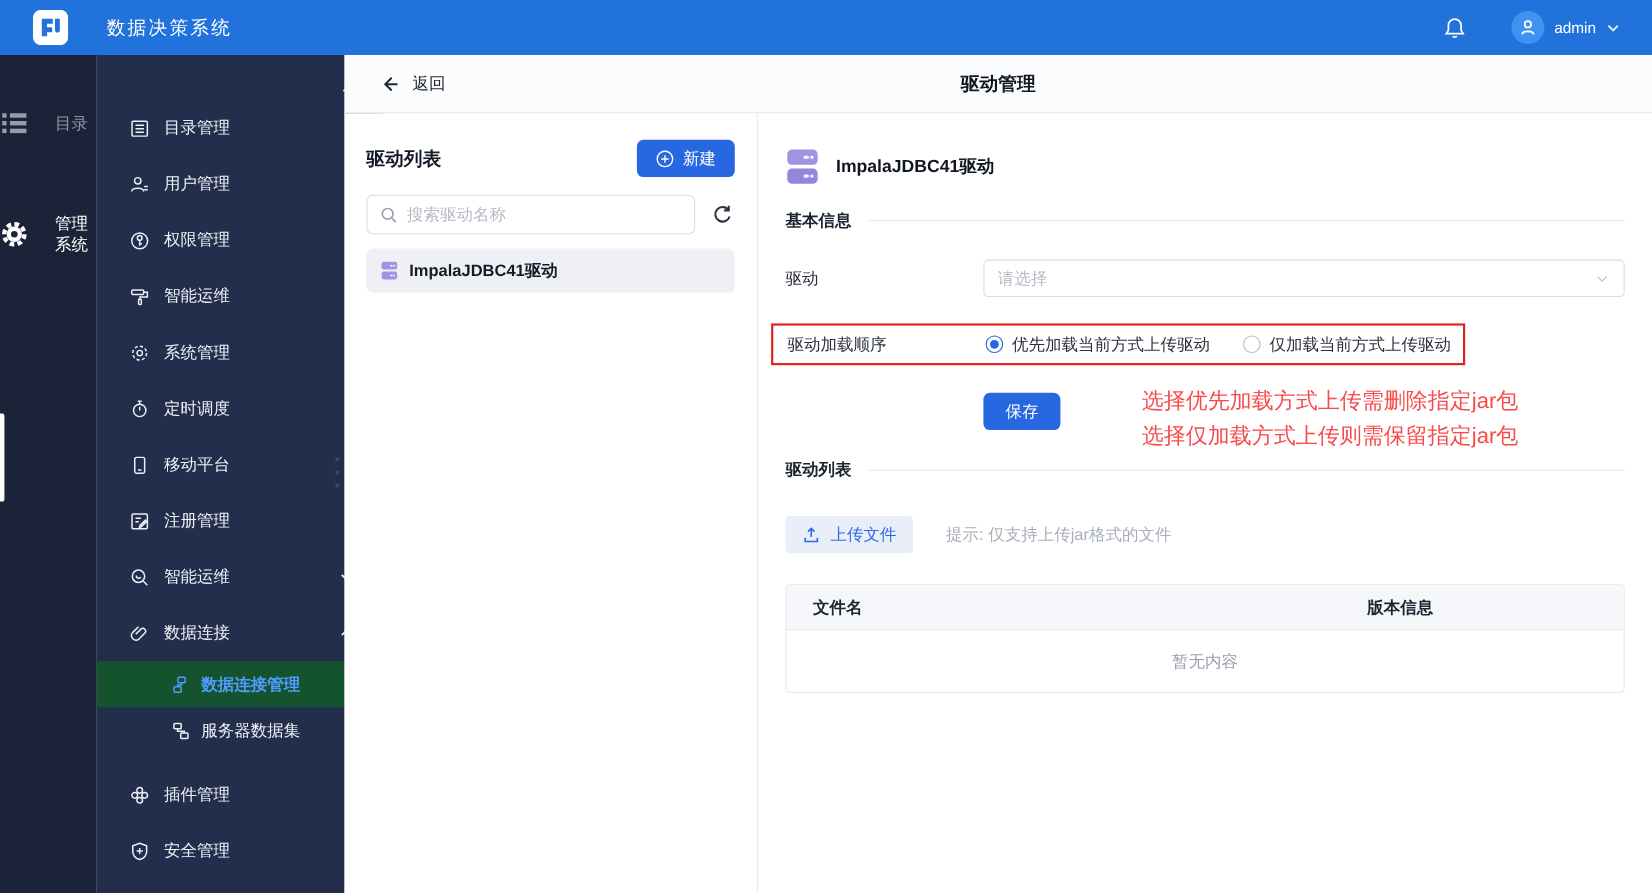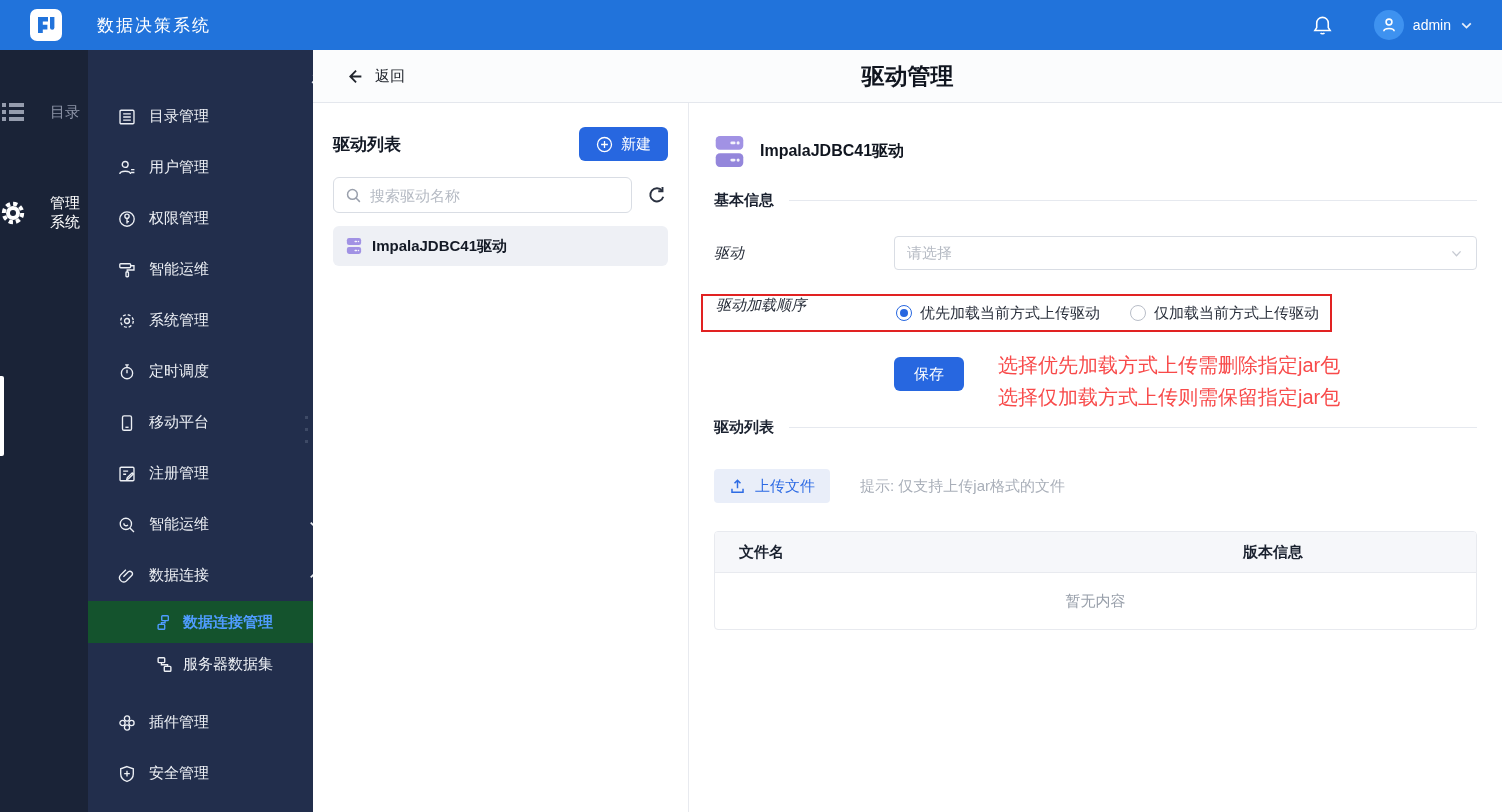--- a/index.html
+++ b/index.html
@@ -40,21 +40,21 @@
 
   
   .drag-handle { position:absolute; left:305px; top:416px; display:grid; grid-template-columns:3px 3px; grid-auto-rows:3px; column-gap:6px; row-gap:9px; }
   .drag-handle i { background:#3E4A66; }
   .drag-handle i:nth-child(2n) { background:#3366B0; }
 
   
   .main-header { position:absolute; left:313px; top:50px; right:0; height:53px; background:#FBFCFD; border-bottom:1px solid #E4E7ED; display:flex; align-items:center; }
   .back-btn { display:flex; align-items:center; gap:11px; margin-left:32px; cursor:pointer; }
   .back-label { font-size:15px; color:#20242C; }
-  .main-title { position:absolute; left:50%; transform:translateX(-50%); font-size:23px; font-weight:bold; color:#10151F; }
+  .main-title { position:absolute; left:50%; transform:translateX(-50%); font-size:17px; font-weight:bold; color:#10151F; }
 
   
   .list-panel { position:absolute; left:313px; top:103px; width:376px; bottom:0; background:#fff; border-right:1px solid #E8EAEF; padding:24px 20px 0 20px; }
   .lp-head { display:flex; align-items:center; justify-content:space-between; }
   .lp-title { font-size:17px; font-weight:bold; color:#141A26; }
   .btn-primary { background:#2767E0; color:#fff; border:none; border-radius:6px; height:34px; padding:0 17px; font-size:15px; display:flex; align-items:center; gap:8px; cursor:pointer; font-family:inherit; }
   .search-row { display:flex; align-items:center; margin-top:16px; gap:12px; }
   .search-box { flex:1; height:36px; border:1px solid #D9DDE4; border-radius:6px; display:flex; align-items:center; padding:0 11px; gap:8px; background:#fff; }
   .search-box input { border:none; outline:none; flex:1; font-size:15px; color:#333; font-family:inherit; background:transparent; }
   .search-box input::placeholder { color:#B6BBC4; }
@@ -63,31 +63,31 @@
   .driver-item-name { font-size:15px; font-weight:bold; color:#141A26; }
 
   
   .detail-panel { position:absolute; left:690px; top:103px; right:0; bottom:0; background:#fff; padding:30px 25px 0 24px; }
   .dt-titlerow { display:flex; align-items:center; gap:15px; height:36px; }
   .dt-title { font-size:16px; font-weight:bold; color:#10151F; }
   .section-head { display:flex; align-items:center; margin-top:22px; }
   .section-label { font-size:15px; font-weight:bold; color:#1B2230; white-space:nowrap; }
   .section-line { flex:1; height:1px; background:#E6E9EF; margin-left:15px; }
   .form-row { display:flex; align-items:center; margin-top:26px; }
-  .form-label { width:180px; font-size:15px; color:#2A303C; flex:0 0 auto;font-style:italic; }
+  .form-label { width:180px; font-size:15px; color:#2A303C; flex:0 0 auto; }
   .select { flex:1; height:34px; border:1px solid #D9DDE4; border-radius:4px; display:flex; align-items:center; padding:0 12px; cursor:pointer; }
   .select-placeholder { font-size:15px; color:#B6BBC4; flex:1; }
-  .redbox-row { margin-top:24px; margin-left:-13px; width:631px; height:38px; border:2px solid #E12222; display:flex; padding-left:13px; }
+  .redbox-row { margin-top:24px; margin-left:-13px; width:631px; height:38px; border:2px solid #E12222; display:flex; align-items:center; padding-left:13px; }
   .radio-group { display:flex; align-items:center; gap:30px; }
   .radio-opt { display:flex; align-items:center; gap:8px; cursor:pointer; }
   .radio { width:16px; height:16px; border-radius:50%; border:1px solid #B9BEC8; background:#fff; flex:0 0 auto; position:relative; }
   .radio.checked { border-color:#2767E0; }
   .radio.checked::after { content:""; position:absolute; left:3px; top:3px; width:8px; height:8px; border-radius:50%; background:#2767E0; }
   .radio-label { font-size:15px; color:#2A303C; white-space:nowrap; }
-  .save-row { display:flex; align-items:flex-start; margin-top:25px; }
+  .save-row { display:flex; align-items:flex-start; margin-top:25px;gap:40px; }
   .btn-save { margin-left:180px; width:70px; justify-content:center; }
   .annotations { margin-left:34px; display:flex; flex-direction:column; gap:11px; margin-top:-2px; }
   .annotation { font-size:20px; color:#F84A4A; line-height:21px; white-space:nowrap; }
   .section-head.second { margin-top:10px; }
   .upload-row { display:flex; align-items:center; gap:30px; margin-top:32px; }
   .btn-upload { background:#E9EEF9; color:#2D6BE4; border:none; border-radius:4px; height:34px; padding:0 15px; font-size:15px; display:flex; align-items:center; gap:9px; cursor:pointer; font-family:inherit; }
   .upload-hint { font-size:15px; color:#A9AFB9; }
   .file-table { margin-top:28px; border:1px solid #E8EAEF; border-radius:4px; overflow:hidden; }
   .ft-header { height:41px; background:#F6F7FA; display:flex; align-items:center; border-bottom:1px solid #E8EAEF; }
   .ft-col1 { flex:0 0 528px; padding-left:24px; font-size:15px; font-weight:bold; color:#1B2230; }

